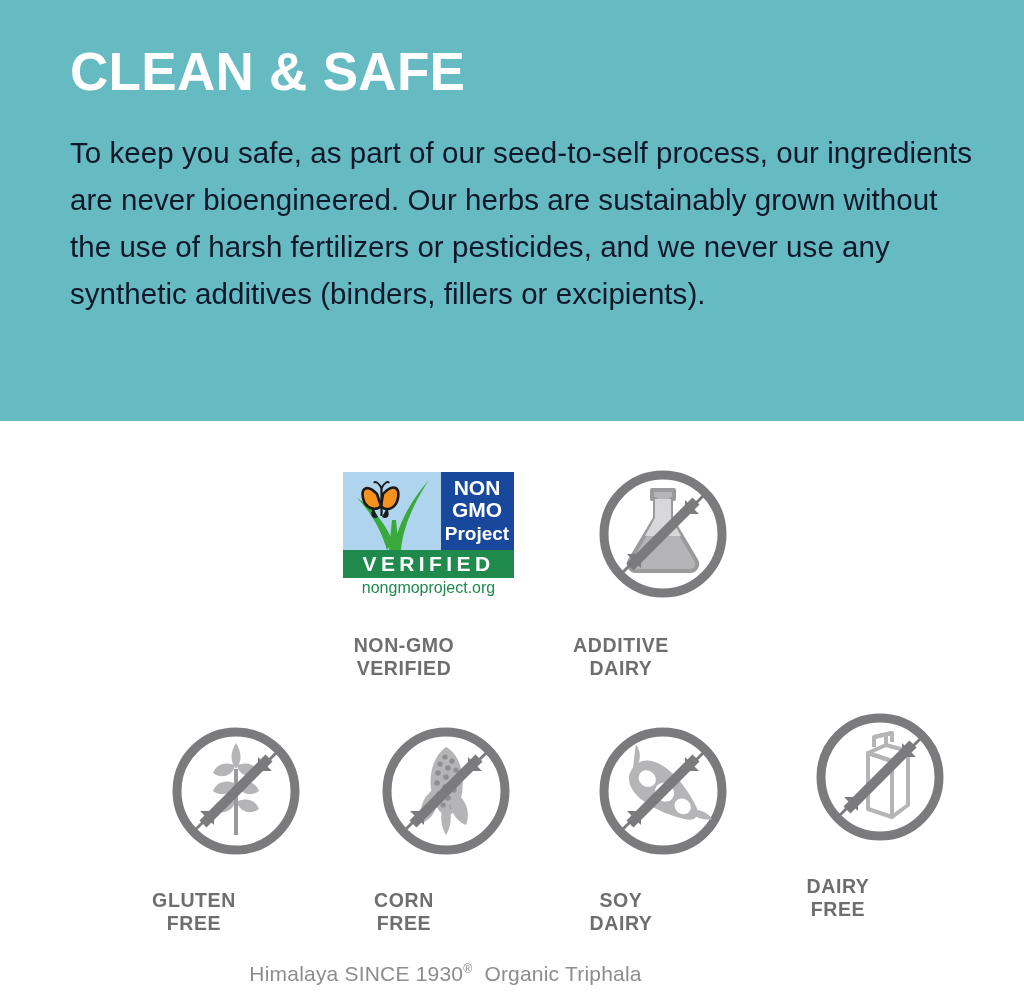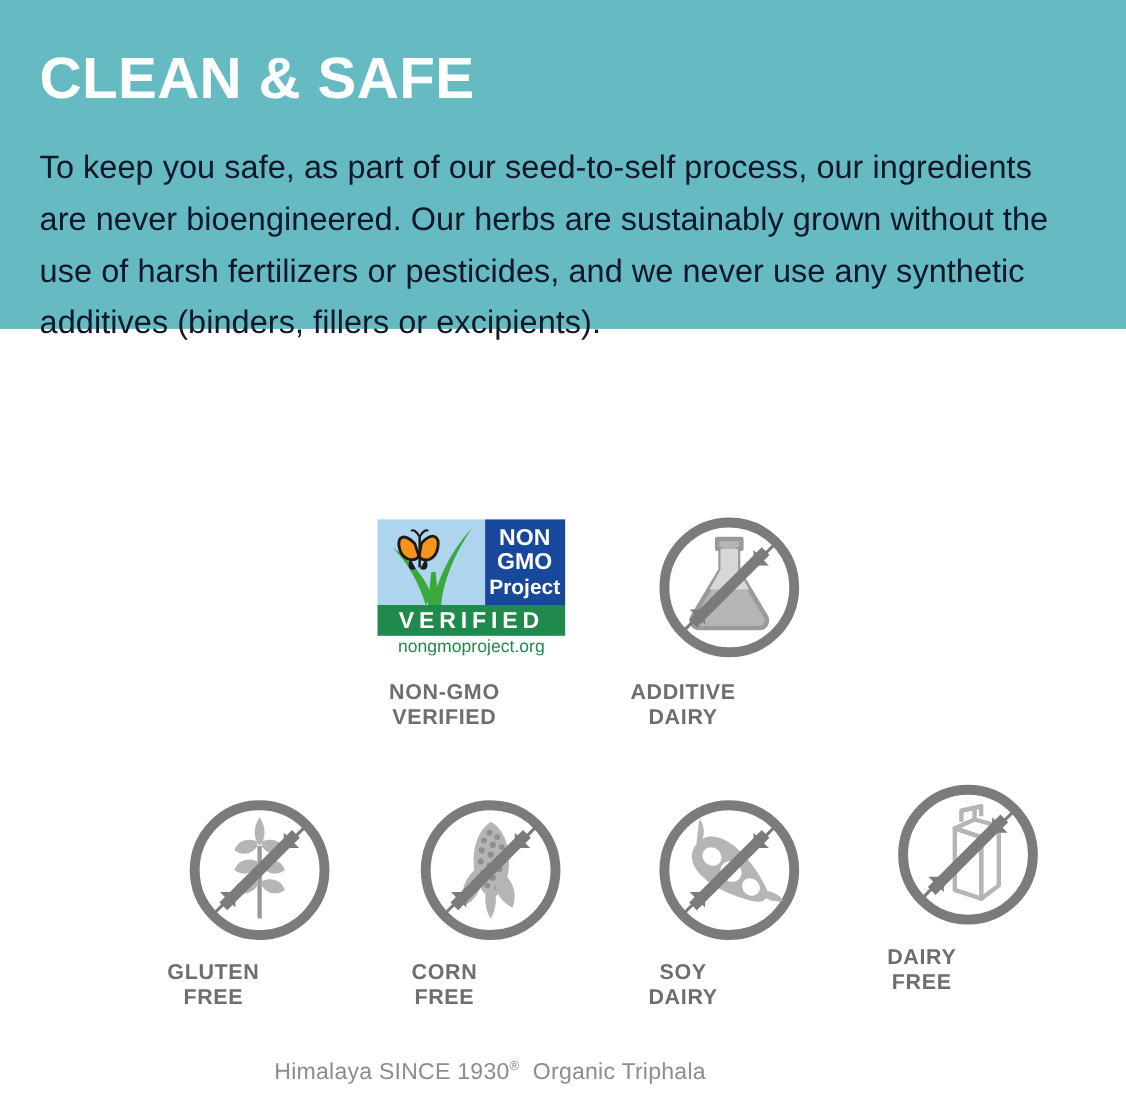--- a/index.html
+++ b/index.html
@@ -20,24 +20,24 @@
     height: 1007px;
     background: #ffffff;
   }
 
   
   .hero {
     position: absolute;
     left: 0;
     top: 0;
     width: 1024px;
-    height: 299px;
+    height: 421px;
     background: #66bac2;
     box-sizing: border-box;
-    padding: 44px 46px 0 36px;
+    padding: 44px 46px 0 70px;
   }
 
   .hero-title {
     margin: 0;
     color: #ffffff;
     font-family: "Liberation Sans", sans-serif;
     font-size: 53px;
     font-weight: bold;
     letter-spacing: 0.3px;
     line-height: 1.05;
@@ -71,21 +71,21 @@
   }
 
   .badge-art {
     height: 160px;
     display: flex;
     align-items: center;
     justify-content: flex-end;
   }
 
   .badge-label {
-    margin-top: 2px;
+    margin-top: 18px;
     color: #6e6e70;
     font-family: "Liberation Sans", sans-serif;
     font-size: 19.5px;
     font-weight: bold;
     line-height: 23px;
     letter-spacing: 0.6px;
     white-space: pre-line;
   }
 
   

